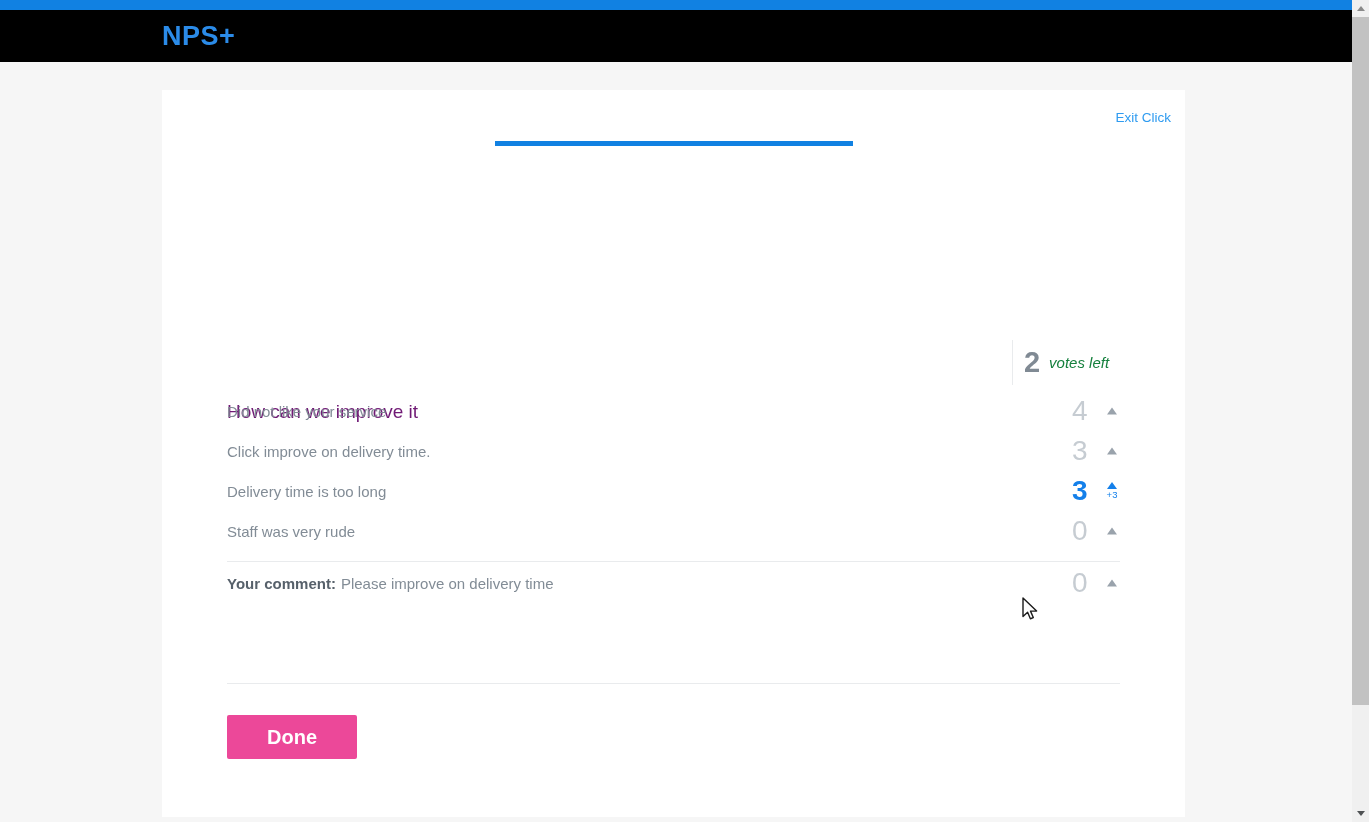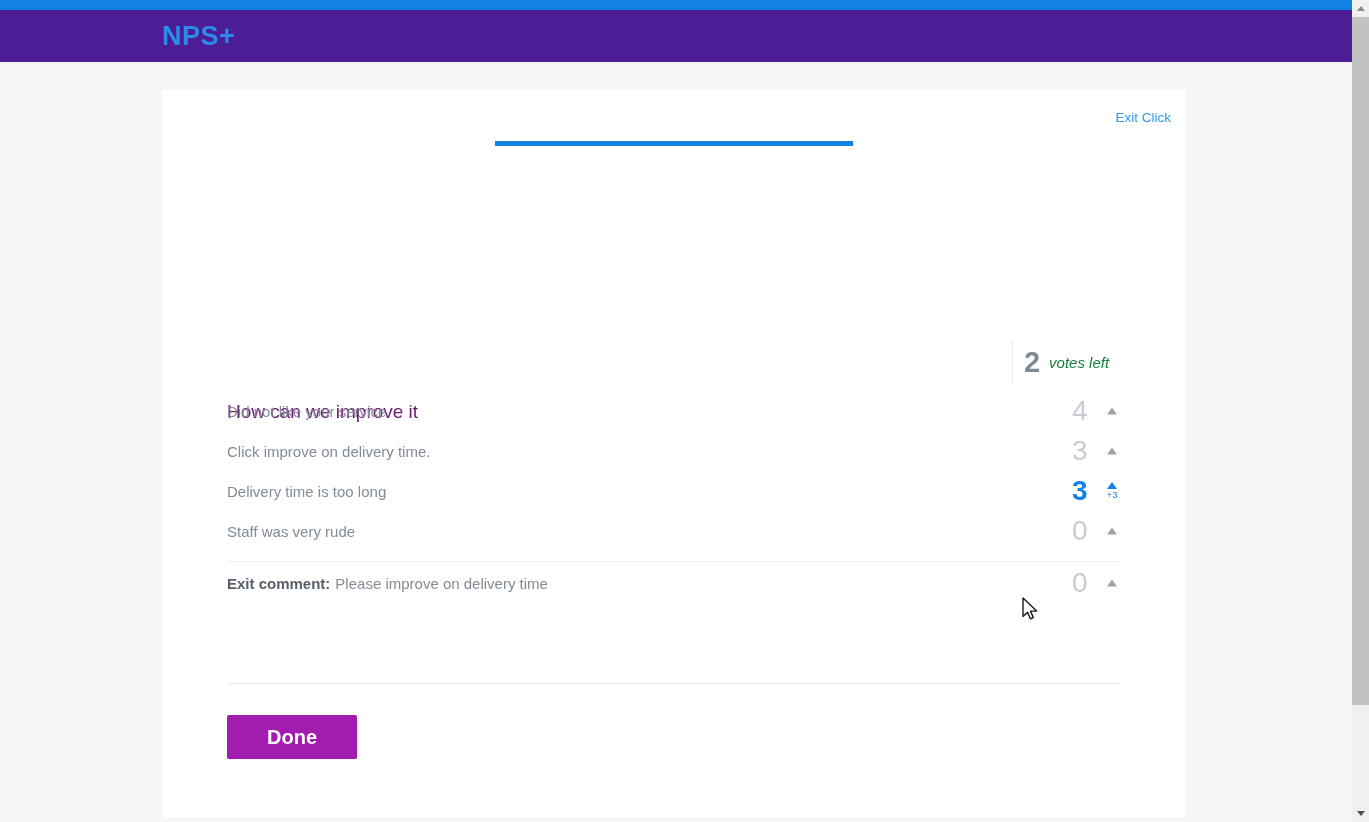--- a/index.html
+++ b/index.html
@@ -10,21 +10,21 @@
     position:relative;
   }
 
   
   .topbar {
     position:absolute; left:0; top:0; width:1352px; height:10px;
     background:#1181e2;
   }
   .appheader {
     position:absolute; left:0; top:10px; width:1352px; height:52px;
-    background:#4c1d95;
+    background:#000000;
   }
   .brand {
     position:absolute; left:162px; top:50%; transform:translateY(-50%);
     font-size:27px; font-weight:600; color:#2b8be8; letter-spacing:0.5px;
     cursor:default;
   }
 
   
   .card {
     position:absolute; left:162px; top:90px; width:1023px; height:727px;
@@ -104,21 +104,21 @@
   .comment-row { position:absolute; left:0; top:471px; width:100%; height:44px; }
   .comment-text {
     position:absolute; left:65px; top:50%; transform:translateY(-50%);
     font-size:15px; color:#828c96; white-space:nowrap;
   }
   .comment-label { font-weight:700; color:#57616b; margin-right:5px; }
 
   
   .done-btn {
     position:absolute; left:65px; top:625px; width:130px; height:44px;
-    background:#a21caf; color:#ffffff; border:none; border-radius:2px;
+    background:#ec4899; color:#ffffff; border:none; border-radius:2px;
     font-family:inherit; font-size:20px; font-weight:700; cursor:pointer;
   }
 
   
   .scrollbar {
     position:absolute; right:0; top:0; width:17px; height:822px;
     background:#f0f0f0;
   }
   .sb-btn {
     position:absolute; left:0; width:17px; height:17px;
@@ -202,21 +202,21 @@
       <span class="vote-arrow">
           <span class="tri-up"></span>
         </span>
     </div>
 
   </div>
 
   <div class="divider divider-1"></div>
 
   <div class="comment-row">
-    <span class="comment-text"><span class="comment-label">Exit comment:</span><span>Please improve on delivery time</span></span>
+    <span class="comment-text"><span class="comment-label">Your comment:</span><span>Please improve on delivery time</span></span>
     <span class="vote-count">0</span>
     <span class="vote-arrow">
         <span class="tri-up"></span>
       </span>
   </div>
 
   <div class="divider divider-2"></div>
 
   <button class="done-btn">Done</button>
 

